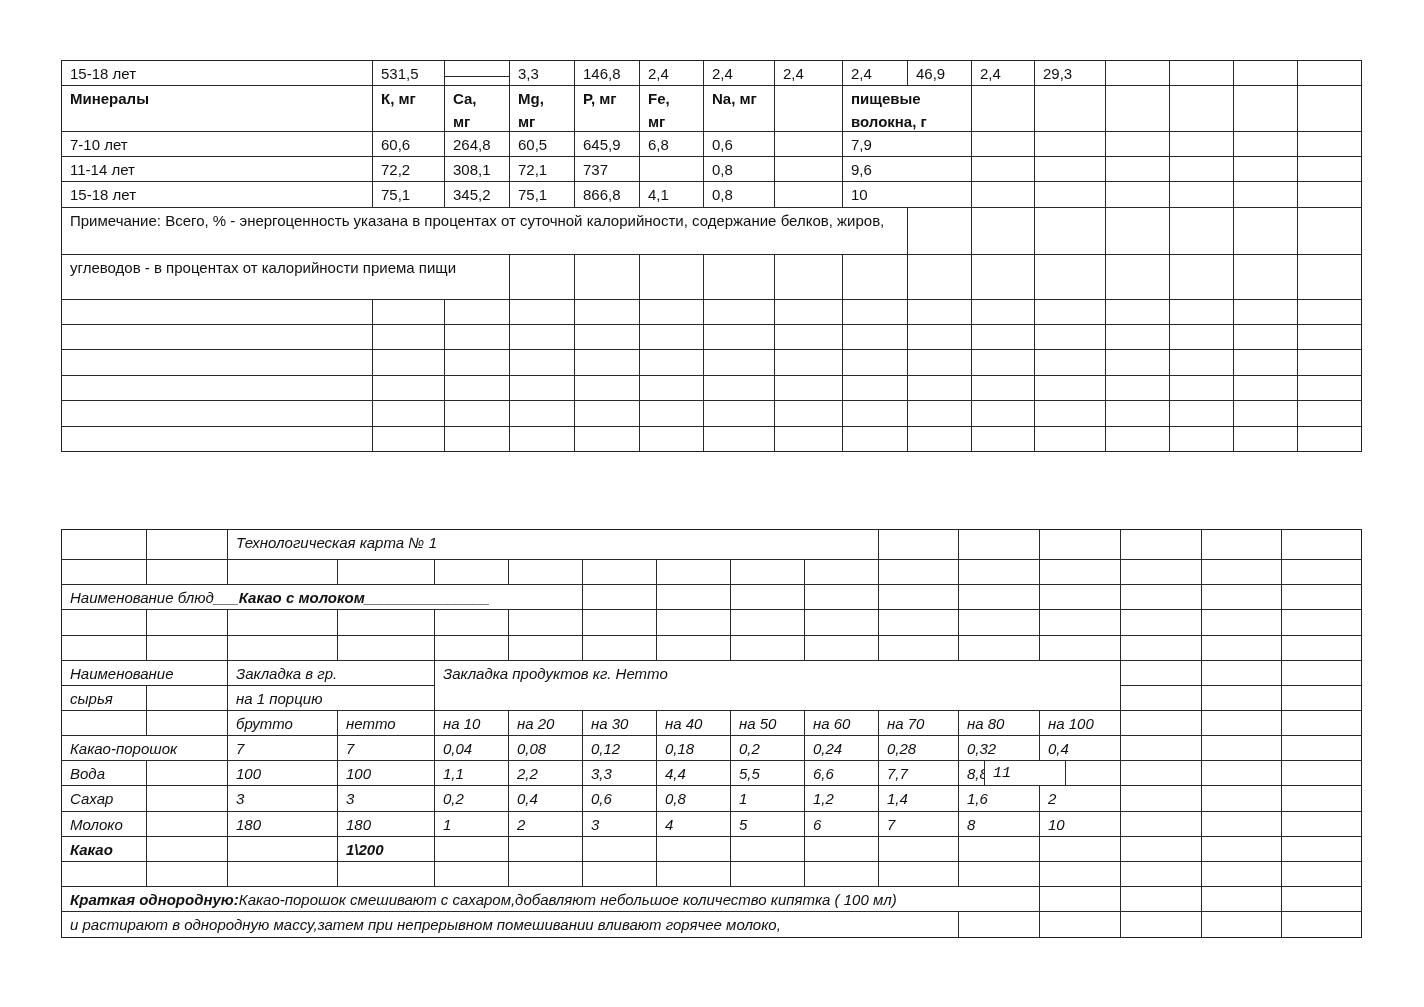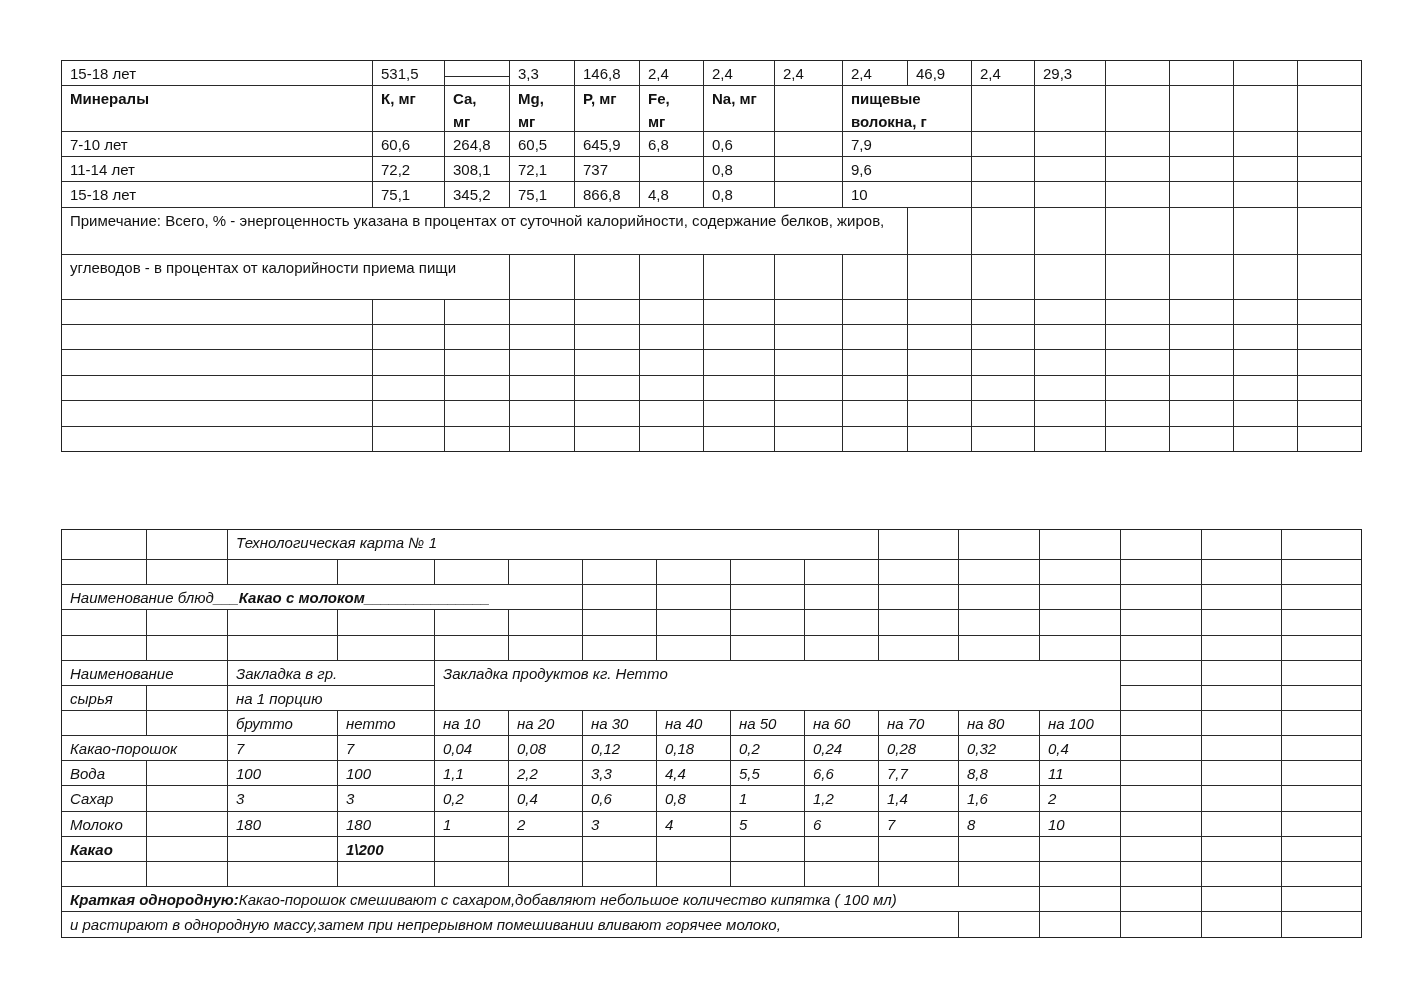--- a/index.html
+++ b/index.html
@@ -83,21 +83,21 @@
     <div class="cell" style="left: 1035px; top: 157px; width: 72px; height: 26px;"></div>
     <div class="cell" style="left: 1106px; top: 157px; width: 65px; height: 26px;"></div>
     <div class="cell" style="left: 1170px; top: 157px; width: 65px; height: 26px;"></div>
     <div class="cell" style="left: 1234px; top: 157px; width: 65px; height: 26px;"></div>
     <div class="cell" style="left: 1298px; top: 157px; width: 65px; height: 26px;"></div>
     <div class="cell" style="left: 62px; top: 182px; width: 312px; height: 27px;">15-18 лет</div>
     <div class="cell" style="left: 373px; top: 182px; width: 73px; height: 27px;">75,1</div>
     <div class="cell" style="left: 445px; top: 182px; width: 66px; height: 27px;">345,2</div>
     <div class="cell" style="left: 510px; top: 182px; width: 66px; height: 27px;">75,1</div>
     <div class="cell" style="left: 575px; top: 182px; width: 66px; height: 27px;">866,8</div>
-    <div class="cell" style="left: 640px; top: 182px; width: 65px; height: 27px;">4,8</div>
+    <div class="cell" style="left: 640px; top: 182px; width: 65px; height: 27px;">4,1</div>
     <div class="cell" style="left: 704px; top: 182px; width: 72px; height: 27px;">0,8</div>
     <div class="cell" style="left: 775px; top: 182px; width: 69px; height: 27px;"></div>
     <div class="cell" style="left: 843px; top: 182px; width: 130px; height: 27px;">10</div>
     <div class="cell" style="left: 972px; top: 182px; width: 64px; height: 27px;"></div>
     <div class="cell" style="left: 1035px; top: 182px; width: 72px; height: 27px;"></div>
     <div class="cell" style="left: 1106px; top: 182px; width: 65px; height: 27px;"></div>
     <div class="cell" style="left: 1170px; top: 182px; width: 65px; height: 27px;"></div>
     <div class="cell" style="left: 1234px; top: 182px; width: 65px; height: 27px;"></div>
     <div class="cell" style="left: 1298px; top: 182px; width: 65px; height: 27px;"></div>
     <div class="cell" style="left: 62px; top: 208px; width: 847px; height: 48px;">Примечание: Всего, % - энергоценность указана в процентах от суточной калорийности, содержание белков, жиров,</div>
@@ -337,21 +337,21 @@
     <div class="cell i" style="left: 228px; top: 761px; width: 111px; height: 26px;">100</div>
     <div class="cell i" style="left: 338px; top: 761px; width: 98px; height: 26px;">100</div>
     <div class="cell i" style="left: 435px; top: 761px; width: 75px; height: 26px;">1,1</div>
     <div class="cell i" style="left: 509px; top: 761px; width: 75px; height: 26px;">2,2</div>
     <div class="cell i" style="left: 583px; top: 761px; width: 75px; height: 26px;">3,3</div>
     <div class="cell i" style="left: 657px; top: 761px; width: 75px; height: 26px;">4,4</div>
     <div class="cell i" style="left: 731px; top: 761px; width: 75px; height: 26px;">5,5</div>
     <div class="cell i" style="left: 805px; top: 761px; width: 75px; height: 26px;">6,6</div>
     <div class="cell i" style="left: 879px; top: 761px; width: 81px; height: 26px;">7,7</div>
     <div class="cell i" style="left: 959px; top: 761px; width: 82px; height: 26px;">8,8</div>
-    <div class="cell i" style="left: 1040px; top: 761px; width: 82px; height: 26px;">11</div>
+    <div class="cell i" style="left: 985px; top: 761px; width: 82px; height: 26px; font-family: Liberation Mono, monospace;">11</div>
     <div class="cell" style="left: 1121px; top: 761px; width: 82px; height: 26px;"></div>
     <div class="cell" style="left: 1202px; top: 761px; width: 81px; height: 26px;"></div>
     <div class="cell" style="left: 1282px; top: 761px; width: 81px; height: 26px;"></div>
     <div class="cell i" style="left: 62px; top: 786px; width: 86px; height: 27px;">Сахар</div>
     <div class="cell" style="left: 147px; top: 786px; width: 82px; height: 27px;"></div>
     <div class="cell i" style="left: 228px; top: 786px; width: 111px; height: 27px;">3</div>
     <div class="cell i" style="left: 338px; top: 786px; width: 98px; height: 27px;">3</div>
     <div class="cell i" style="left: 435px; top: 786px; width: 75px; height: 27px;">0,2</div>
     <div class="cell i" style="left: 509px; top: 786px; width: 75px; height: 27px;">0,4</div>
     <div class="cell i" style="left: 583px; top: 786px; width: 75px; height: 27px;">0,6</div>

